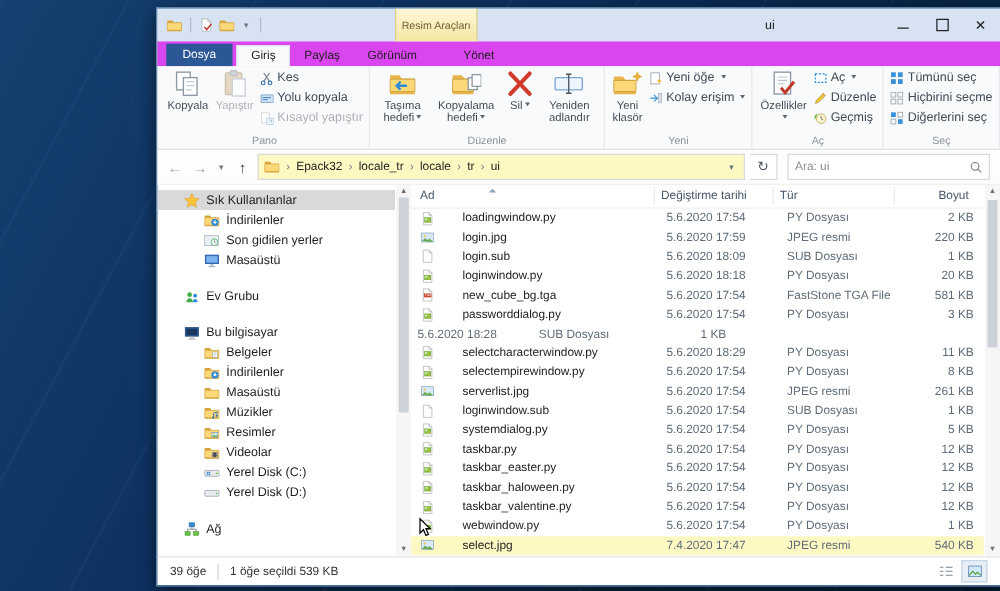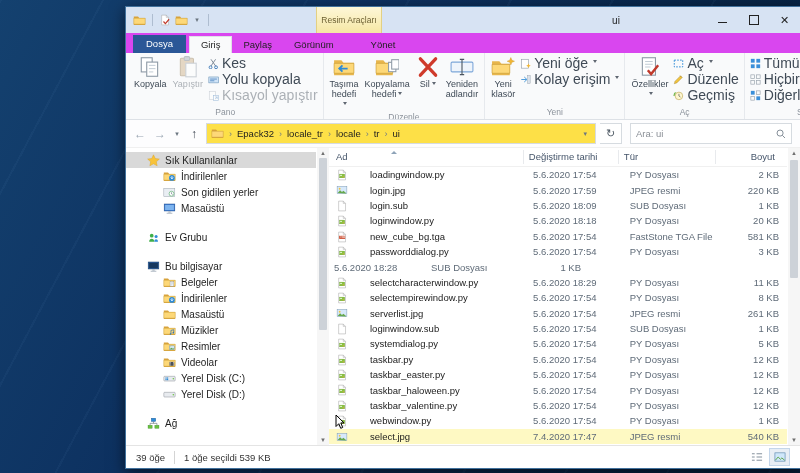--- a/index.html
+++ b/index.html
@@ -31,31 +31,31 @@
   .tab.active{background:#f9fafb;border:1px solid #dfe2e6;border-bottom:none;}
   .tab.contextual{margin-left:15px;}
   
   .ribbon{height:66px;background:#f9fafb;border-bottom:1px solid #dde1e6;display:flex;padding-left:2px;flex:0 0 auto;overflow:hidden;}
   .rgroup{display:flex;flex-direction:column;border-right:1px solid #e6e9ed;padding:1px 3px 0;}
   .ritems{display:flex;align-items:flex-start;flex:1;}
   .bigbtn{display:flex;flex-direction:column;align-items:center;padding:1px 3px;max-width:60px;}
   .bicon svg{display:block;}
   .blabel{font-size:9px;color:#3f4a56;text-align:center;line-height:1.1;margin-top:1px;}
   .smallcol{display:flex;flex-direction:column;padding:2px 2px 0;gap:3px;}
-  .smallbtn{display:flex;align-items:center;gap:3px;font-size:14px;color:#3f4a56;white-space:nowrap;height:13px;}
+  .smallbtn{display:flex;align-items:center;gap:3px;font-size:10px;color:#3f4a56;white-space:nowrap;height:13px;}
   .disabled{opacity:.42;}
   .rlabel{font-size:8.5px;color:#8b929b;text-align:center;height:13px;line-height:12px;}
   .caret{display:inline-block;width:0;height:0;border:2.5px solid transparent;border-top:3px solid #5f6771;margin-left:2px;vertical-align:middle;}
   .icon svg{vertical-align:middle;}
   
   .addressrow{height:27px;display:flex;align-items:center;background:#fdfdfe;padding:0 8px 0 6px;gap:4px;flex:0 0 auto;border-bottom:1px solid #f0f0f0;}
   .navarrow{font-size:12px;color:#9aa6b2;width:16px;text-align:center;}
   .navarrow.up{color:#3b4450;}
   .navarrow.dd{font-size:7px;width:10px;color:#6b7680;}
-  .breadcrumb{flex:1;height:19px;border:1px solid #d6dbe0;background:#fde047;display:flex;align-items:center;
+  .breadcrumb{flex:1;height:19px;border:1px solid #d6dbe0;background:#fef9c3;display:flex;align-items:center;
     font-size:9.5px;color:#1e1e1e;padding:0 4px;gap:1px;}
   .crumbsep{color:#6e7a86;font-size:9px;padding:0 4px;}
   .crumb{padding:0 1px;}
   .bc-dd{margin-left:auto;font-size:7px;color:#6b7680;padding:0 4px;}
   .refreshbtn{width:21px;height:19px;border:1px solid #d6dbe0;border-left:none;background:#fff;
     display:flex;align-items:center;justify-content:center;font-size:11px;color:#4a5560;}
   .searchbox{width:150px;height:19px;border:1px solid #d6dbe0;background:#fff;display:flex;align-items:center;
     font-size:9.5px;color:#8a8f96;padding:0 5px;margin-left:4px;}
   .searchbox .ph{flex:1;}
   

